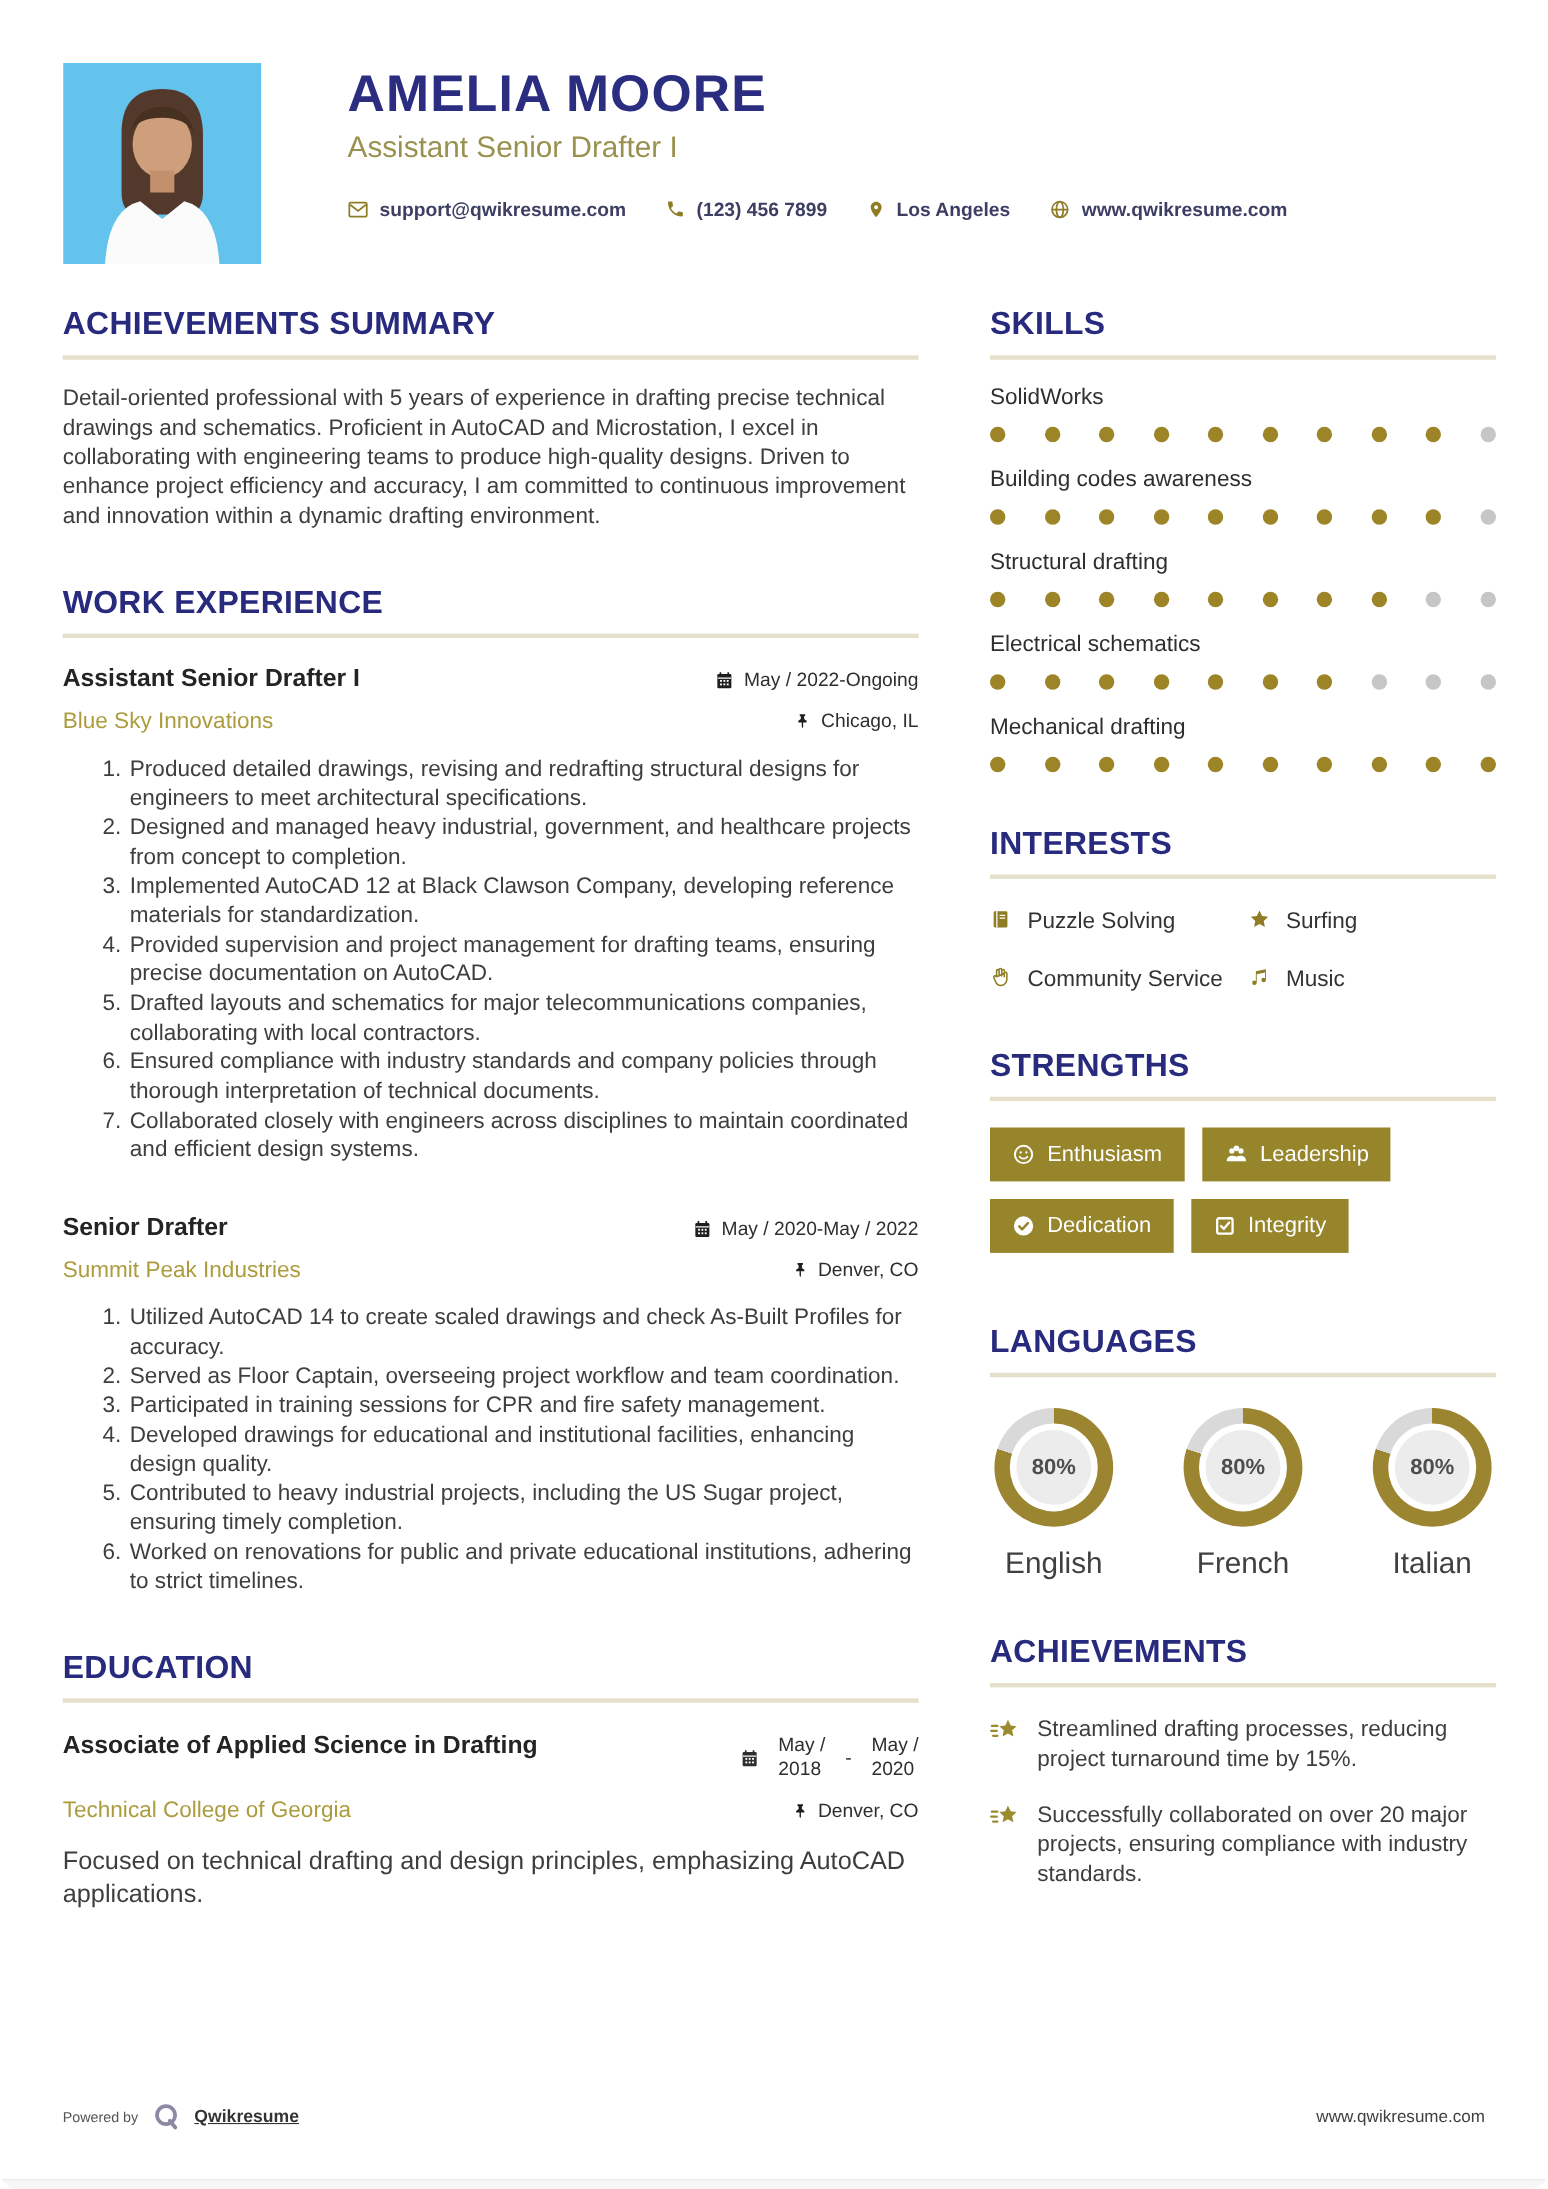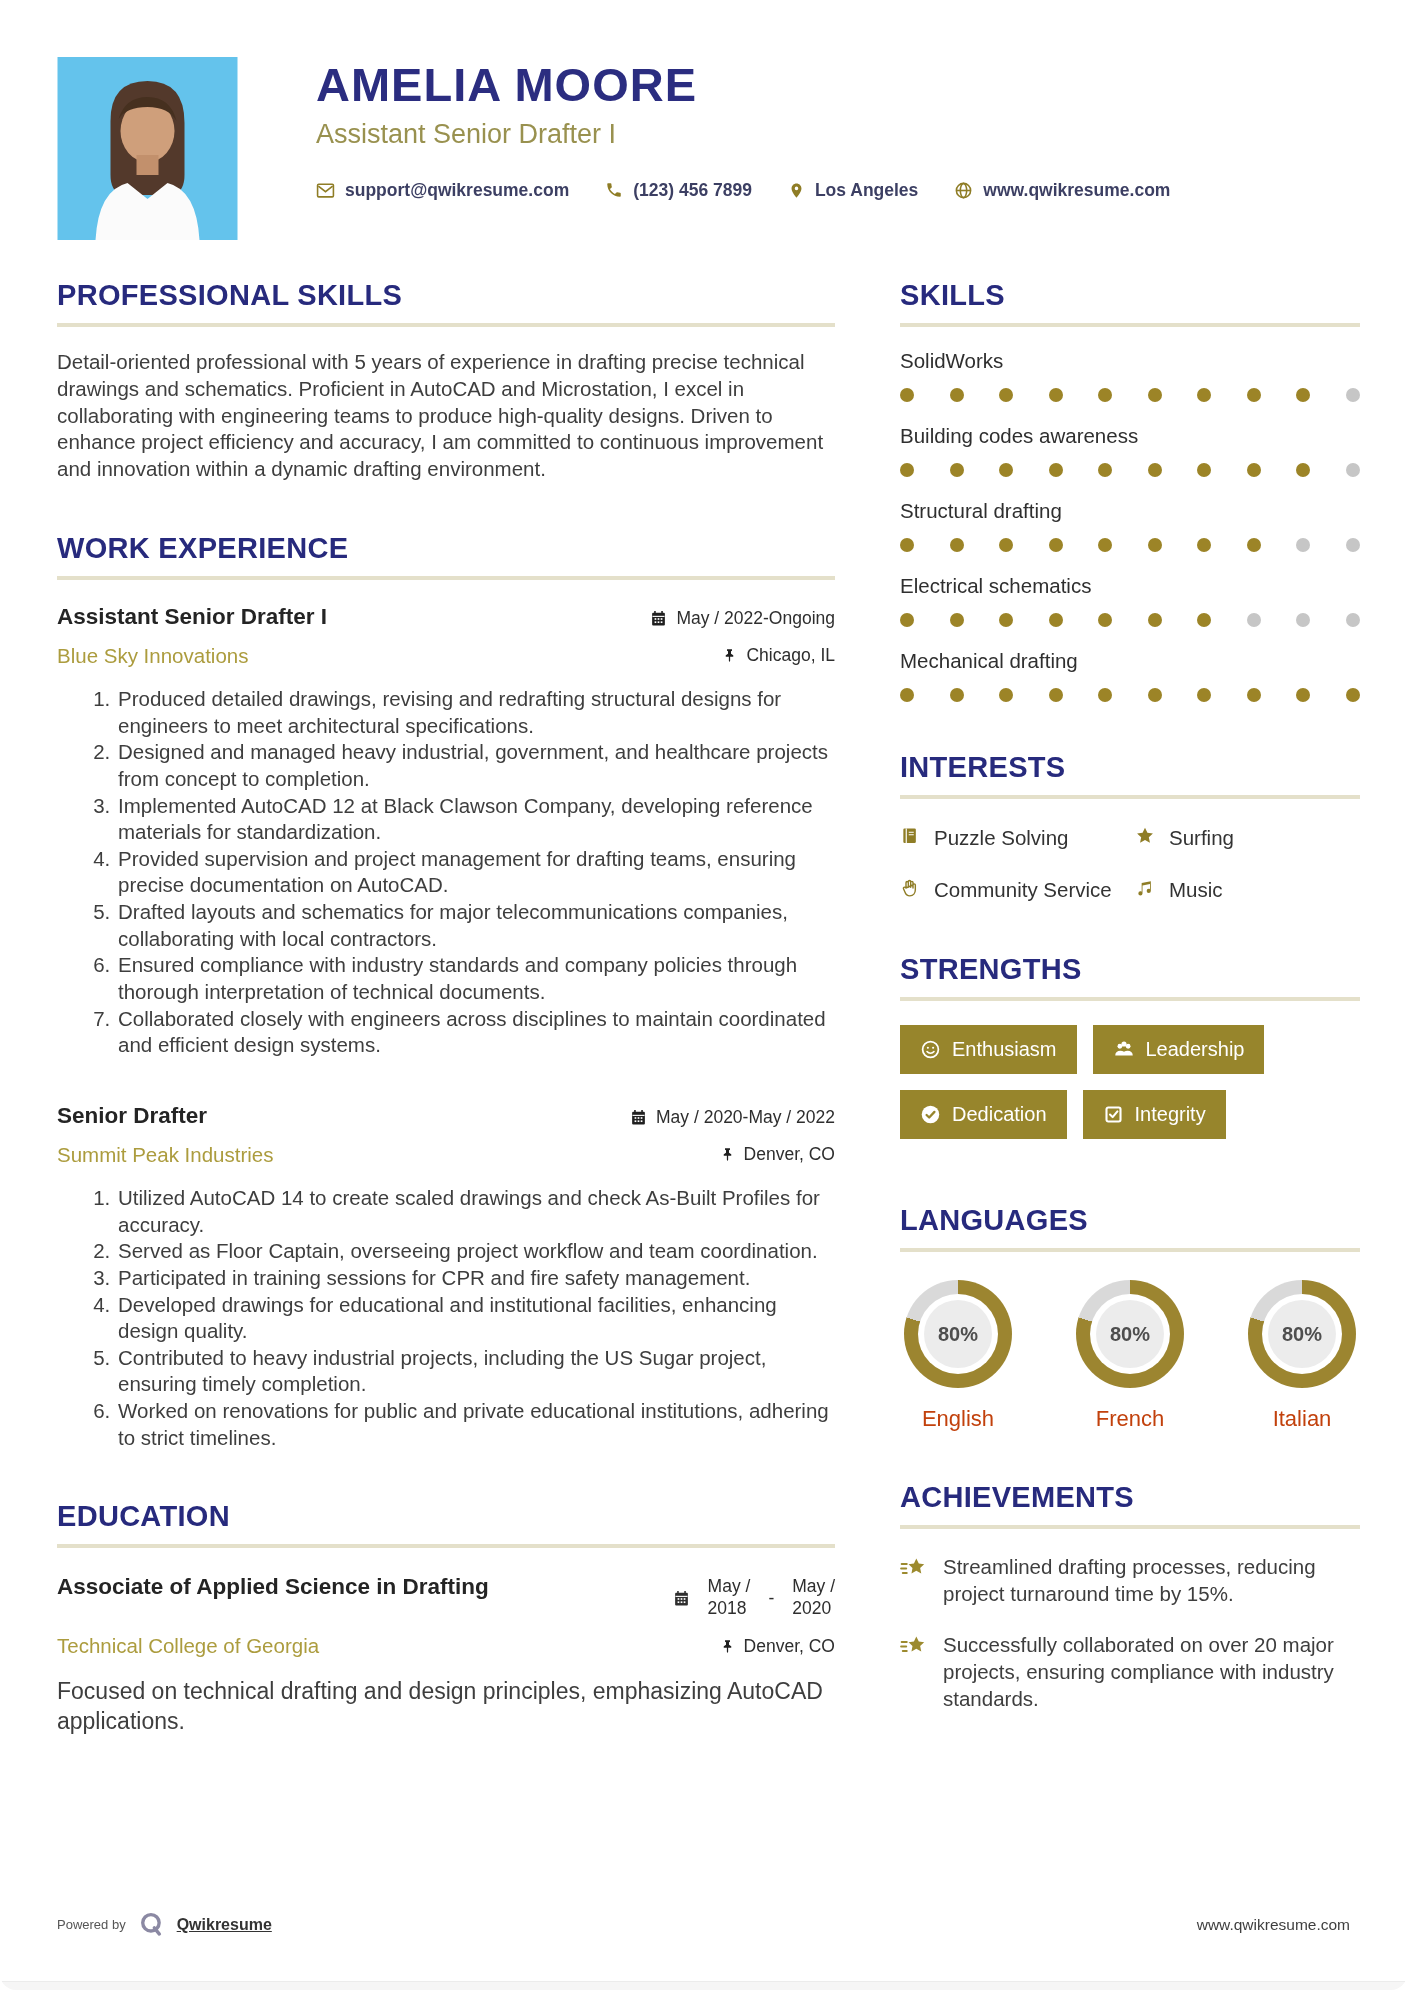--- a/index.html
+++ b/index.html
@@ -65,21 +65,21 @@
   .badge { display:inline-flex; align-items:center; gap:11px; background:#97852c; color:#fff;
            font-size:20px; padding:13px 20px; margin:0 16px 16px 0; }
   .badge .ic { display:flex; color:#fff; }
   
   .langs { display:flex; justify-content:space-between; margin-top:28px; padding:0 4px; }
   .lang { display:flex; flex-direction:column; align-items:center; }
   .ring { position:relative; width:108px; height:108px; border-radius:50%; }
   .ring .hole { position:absolute; inset:14px; border-radius:50%; background:#fff; display:flex; }
   .ring .disc { margin:6px; flex:1; border-radius:50%; background:#ececec; display:flex;
                 align-items:center; justify-content:center; font-size:20px; font-weight:700; color:#4e4e4e;text-align:center; }
-  .lang-label { margin-top:18px; font-size:22px; color:#c2410c; }
+  .lang-label { margin-top:18px; font-size:27px; color:#404040; }
   
   .ach-item { display:flex; gap:16px; margin-top:24px; }
   .ach-item .ic { color:#9c8a2e; flex:0 0 auto; padding-top:2px; }
   .ach-text { font-size:20.5px; line-height:1.32; color:#3e3e3e; }
   
   .footer { position:absolute; left:57px; right:57px; bottom:52px;
             display:flex; justify-content:space-between; align-items:center; }
   .footer-left { display:flex; align-items:center; gap:12px; }
   .powered { font-size:13px; color:#555; }
   .qlogo { color:#8b89a3; display:flex; }
@@ -145,21 +145,21 @@
         </div>
       </div>
     </div>
   </div>
 
   <div class="columns">
 
     <div class="col-left">
 
       <section>
-        <h2 class="sec">PROFESSIONAL SKILLS</h2>
+        <h2 class="sec">ACHIEVEMENTS SUMMARY</h2>
         <div class="divider"></div>
         <p class="summary-text">Detail-oriented professional with 5 years of experience in drafting precise technical drawings and schematics. Proficient in AutoCAD and Microstation, I excel in collaborating with engineering teams to produce high-quality designs. Driven to enhance project efficiency and accuracy, I am committed to continuous improvement and innovation within a dynamic drafting environment.</p>
       </section>
 
       <section>
         <h2 class="sec">WORK EXPERIENCE</h2>
         <div class="divider"></div>
 
         <div class="job">
           <div class="job-head">

